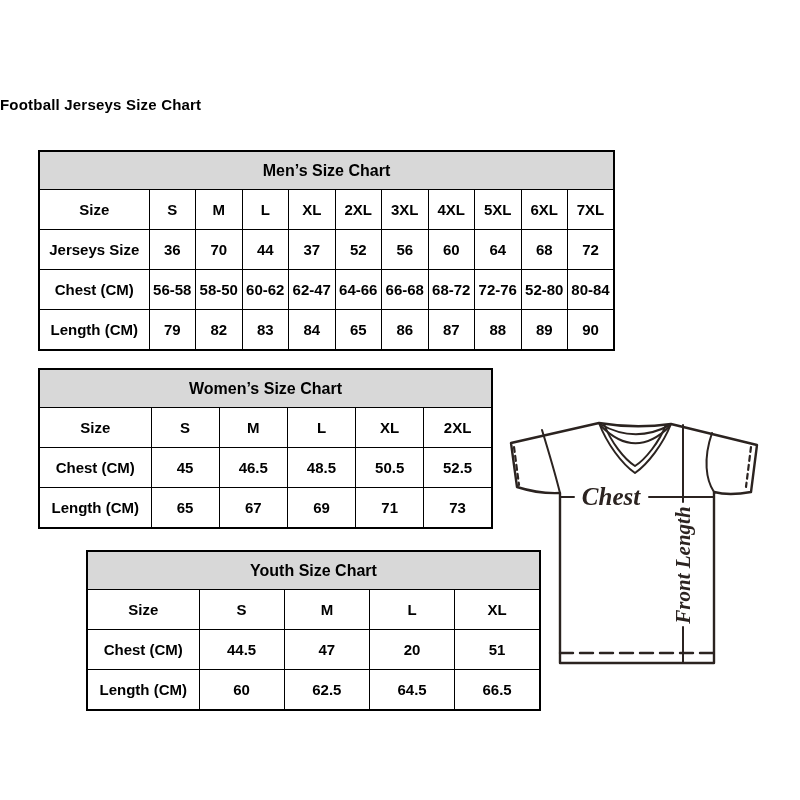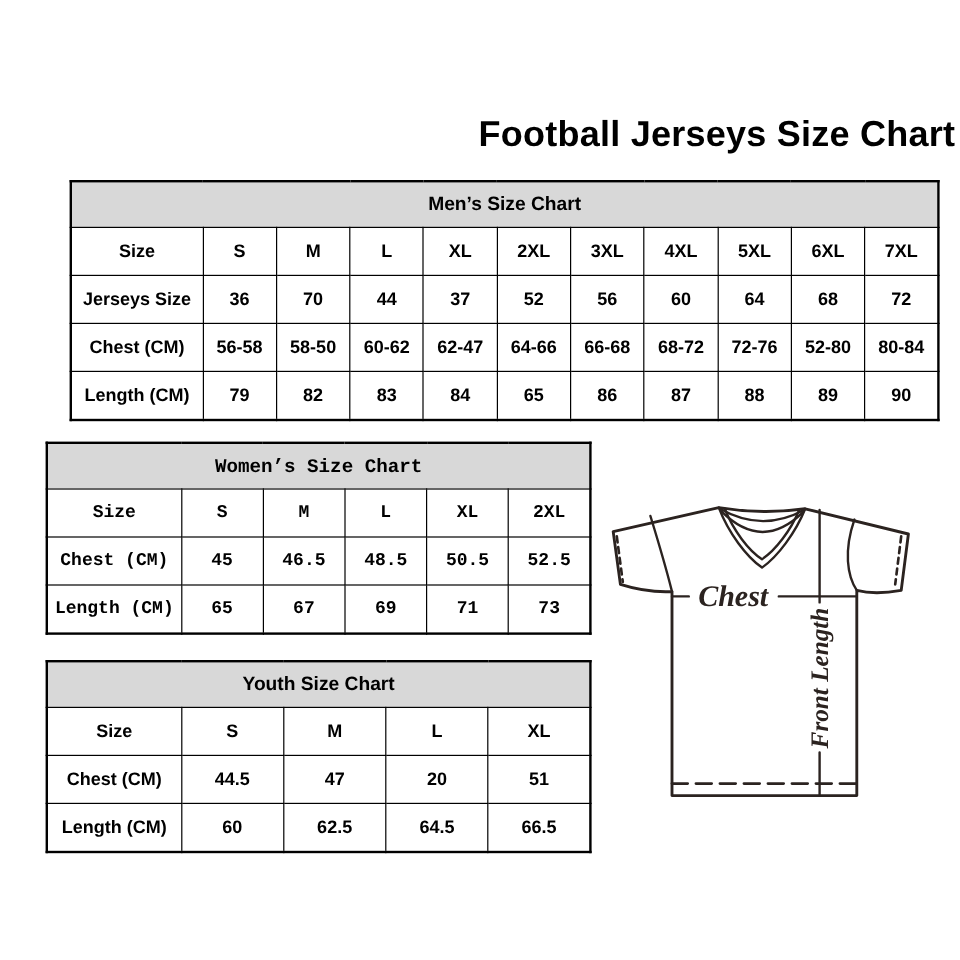--- a/index.html
+++ b/index.html
@@ -12,24 +12,24 @@
   .canvas {
     position: relative;
     width: 800px;
     height: 800px;
     background: #ffffff;
     overflow: hidden;
   }
   .page-title {
     position: absolute;
     top: 96px;
-    left: 16px;
+    left: 0;
     width: 780px;
-    text-align: right;
-    font-size: 30px;
+    text-align: left;
+    font-size: 15px;
     font-weight: bold;
     letter-spacing: 0.2px;
   }
   .tbl-wrap { position: absolute; }
   .tbl-wrap.mens   { left: 38px; top: 150px; }
   .tbl-wrap.womens { left: 38px; top: 368px; }
   .tbl-wrap.youth  { left: 38px; top: 550px; }
 
   table.size-table {
     border-collapse: collapse;
@@ -46,23 +46,23 @@
     padding: 0;
     height: 39px;
     overflow: hidden;
     white-space: nowrap;
   }
   table.size-table td.tbl-header {
     background: var(--header-bg, #d8d8d8);
     font-size: 16px;
     height: 37px;
   }
-  table.mens-table   { width: 725px; margin-left: 20px; }
-  table.womens-table { width: 455px; font-family: Liberation Mono, monospace; }
-  table.youth-table  { width: 455px; }
+  table.mens-table   { width: 577px; }
+  table.womens-table { width: 455px; }
+  table.youth-table  { width: 455px; margin-left: 48px; }
 
   .jersey-svg {
     position: absolute;
     left: 504px;
     top: 414px;
     width: 262px;
     height: 258px;
   }
   .jersey-stroke {
     fill: none;

